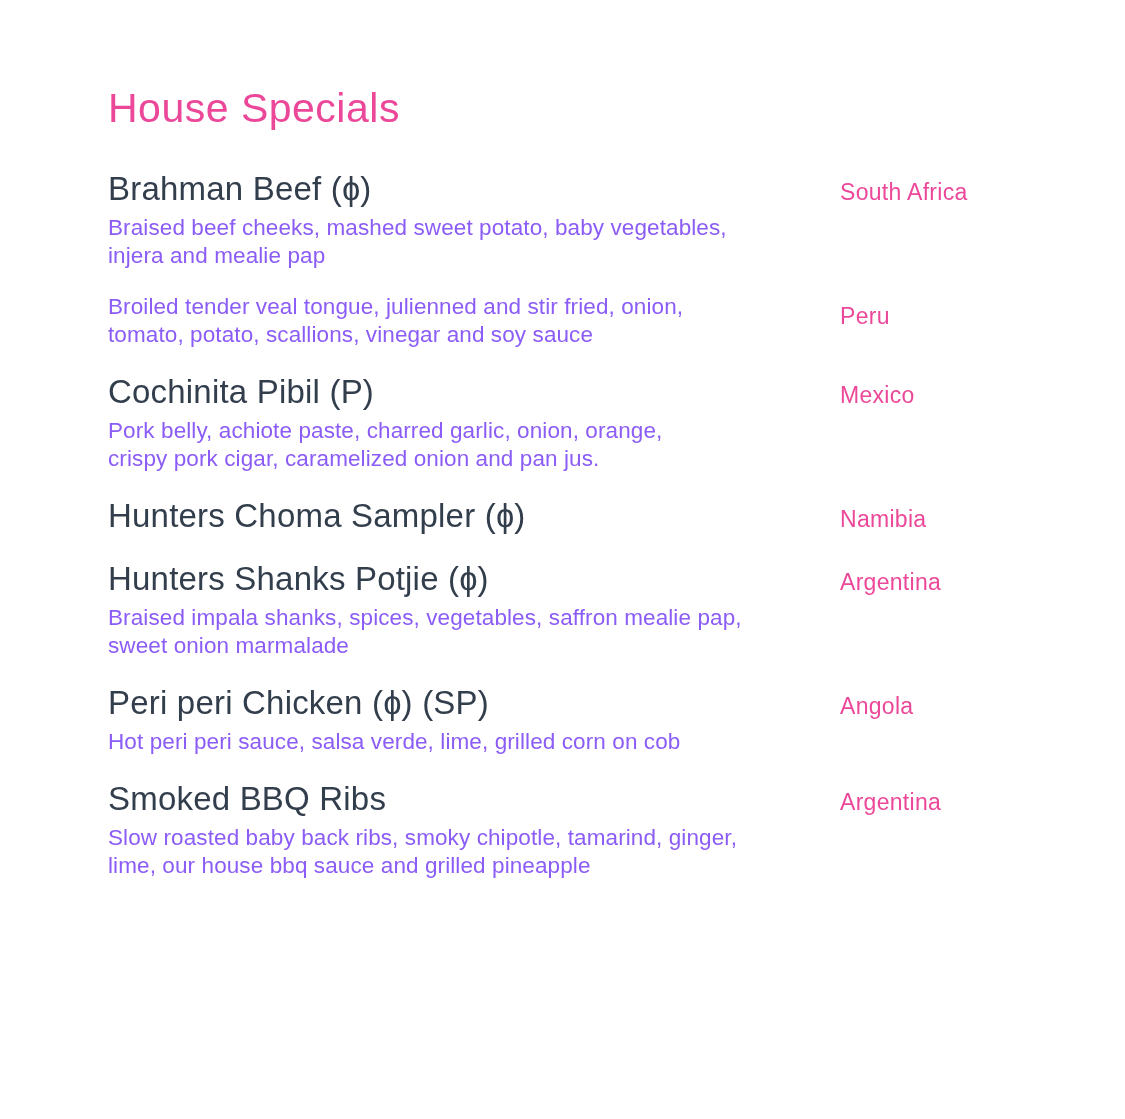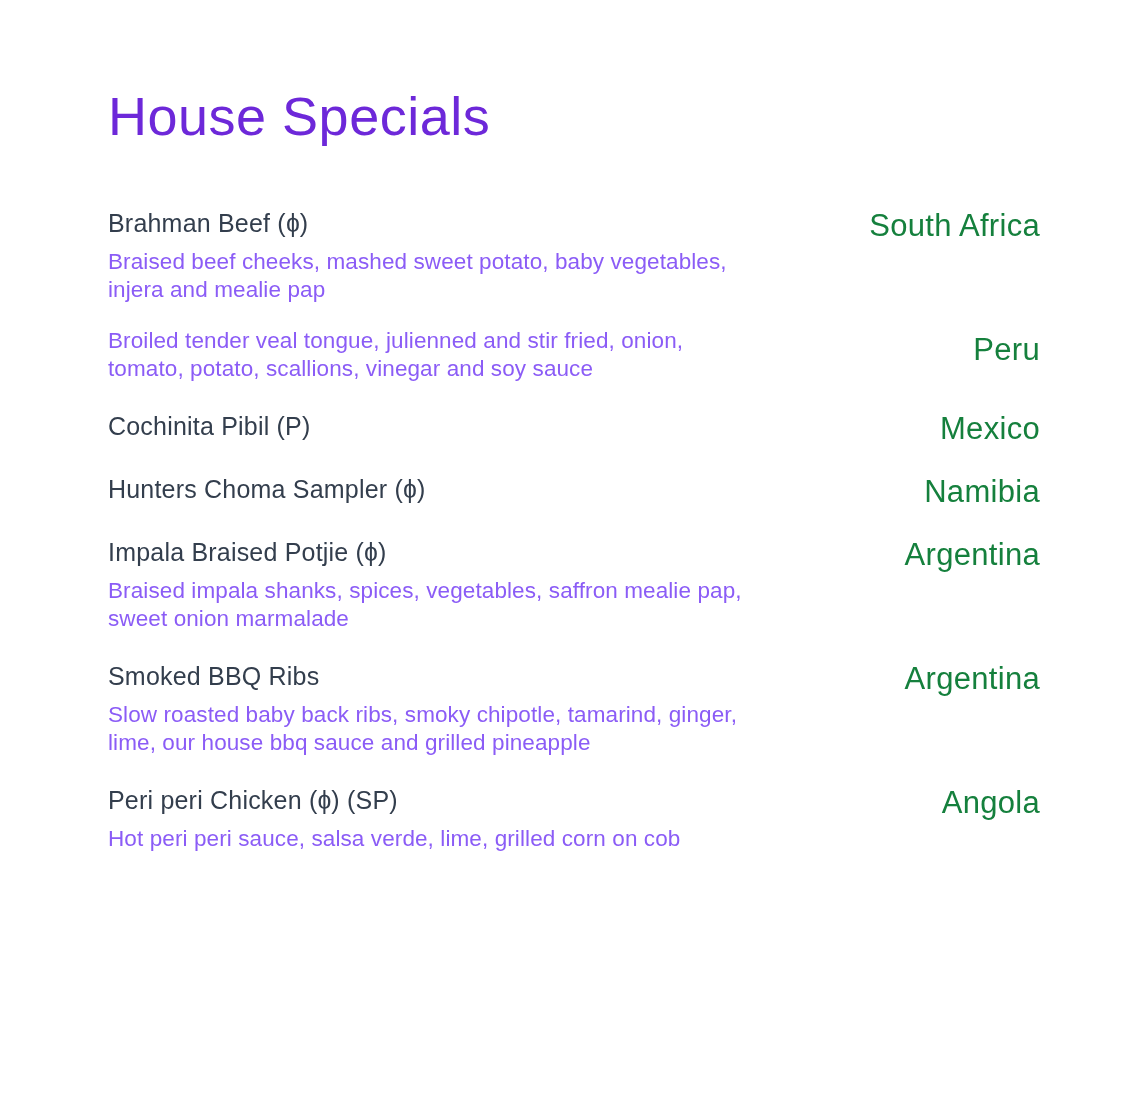--- a/index.html
+++ b/index.html
@@ -13,59 +13,59 @@
     font-family: "Liberation Sans", "DejaVu Sans", sans-serif;
     color: #39414f;
     overflow: hidden;
   }
   .menu-page {
     box-sizing: border-box;
     width: 1125px;
     padding: 84px 85px 0 108px;
   }
   .page-title {
-    font-size: 54px;
+    font-size: 41px;
     font-weight: 400;
     letter-spacing: 0.5px;
-    color: #6d28d9;
-    margin: 0 0 54px 0;
+    color: #ec4899;
+    margin: 0 0 36px 0;
     line-height: 1.2;
   }
   .menu-list {
     width: 100%;
   }
   .menu-item {
     position: relative;
     margin-bottom: 23px;
   }
   .item-name {
-    font-size: 25px;
+    font-size: 33px;
     font-weight: 400;
     line-height: 40px;
     color: #333e4d;
     margin-bottom: 5px;
     letter-spacing: 0.2px;
   }
   .item-desc {
     font-size: 22.5px;
     line-height: 28px;
     color: #8b5cf6;
     white-space: pre-line;
     max-width: 800px;
     letter-spacing: 0.1px;
   }
   .item-country {
     position: absolute;
     top: 9px;
     right: 0;
     width: 200px;
-    text-align: right;
-    font-size: 31px;
+    text-align: left;
+    font-size: 23px;
     line-height: 28px;
-    color: #15803d;
+    color: #ec4899;
     letter-spacing: 0.3px;
   }
 </style>
 </head>
 <body>
 
 <div class="menu-page">
   <h1 class="page-title">House Specials</h1>
 
   <div class="menu-list">
@@ -83,51 +83,53 @@
       <div class="item-main">
         <div class="item-desc">Broiled tender veal tongue, julienned and stir fried, onion,
 tomato, potato, scallions, vinegar and soy sauce</div>
       </div>
       <div class="item-country">Peru</div>
     </div>
 
     <div class="menu-item">
       <div class="item-main">
         <div class="item-name">Cochinita Pibil (P)</div>
+        <div class="item-desc">Pork belly, achiote paste, charred garlic, onion, orange,
+crispy pork cigar, caramelized onion and pan jus.</div>
       </div>
       <div class="item-country">Mexico</div>
     </div>
 
     <div class="menu-item">
       <div class="item-main">
         <div class="item-name">Hunters Choma Sampler (ɸ)</div>
       </div>
       <div class="item-country">Namibia</div>
     </div>
 
     <div class="menu-item">
       <div class="item-main">
-        <div class="item-name">Impala Braised Potjie (ɸ)</div>
+        <div class="item-name">Hunters Shanks Potjie (ɸ)</div>
         <div class="item-desc">Braised impala shanks, spices, vegetables, saffron mealie pap,
 sweet onion marmalade</div>
-      </div>
-      <div class="item-country">Argentina</div>
-    </div>
-
-    <div class="menu-item">
-      <div class="item-main">
-        <div class="item-name">Smoked BBQ Ribs</div>
-        <div class="item-desc">Slow roasted baby back ribs, smoky chipotle, tamarind, ginger,
-lime, our house bbq sauce and grilled pineapple</div>
       </div>
       <div class="item-country">Argentina</div>
     </div>
 
     <div class="menu-item">
       <div class="item-main">
         <div class="item-name">Peri peri Chicken (ɸ) (SP)</div>
         <div class="item-desc">Hot peri peri sauce, salsa verde, lime, grilled corn on cob</div>
       </div>
       <div class="item-country">Angola</div>
     </div>
 
+    <div class="menu-item">
+      <div class="item-main">
+        <div class="item-name">Smoked BBQ Ribs</div>
+        <div class="item-desc">Slow roasted baby back ribs, smoky chipotle, tamarind, ginger,
+lime, our house bbq sauce and grilled pineapple</div>
+      </div>
+      <div class="item-country">Argentina</div>
+    </div>
+
   </div>
 </div>
 
 </body></html>

